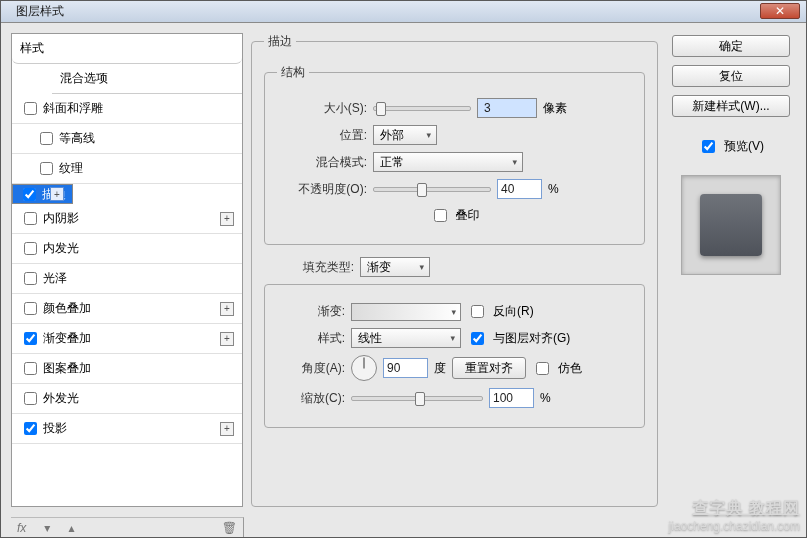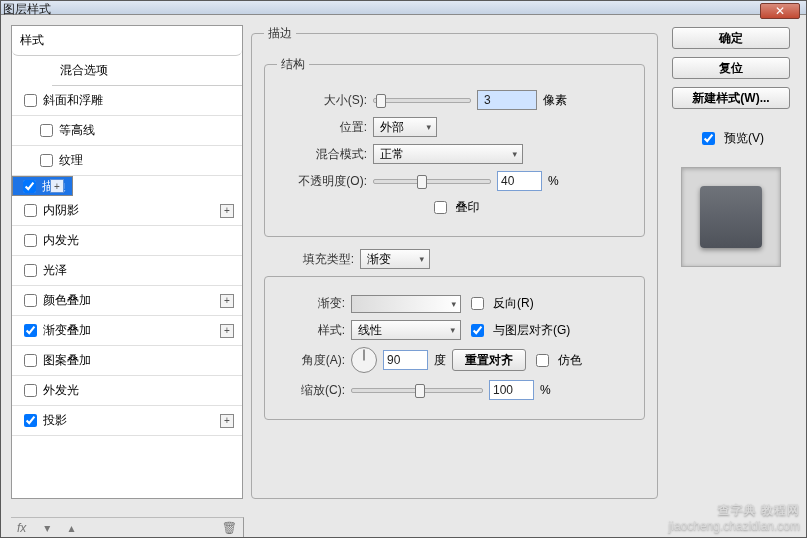--- a/index.html
+++ b/index.html
@@ -1,18 +1,18 @@
 <!DOCTYPE html>
 <html><head>
 <meta charset="utf-8">
 <style>
 *{box-sizing:border-box;font-family:"Microsoft YaHei","SimSun",sans-serif;font-size:12px;}
 body{margin:0;background:#fff;}
 .win{width:807px;height:538px;background:#e8e8e8;border:1px solid #5a5a5a;position:relative;}
-.titlebar{height:14px;background:linear-gradient(#e0e8f3,#c5d2e3);border-bottom:1px solid #8a8a8a;display:flex;align-items:flex-start;padding:0 2px;position:relative;}
+.titlebar{height:22px;background:linear-gradient(#e0e8f3,#c5d2e3);border-bottom:1px solid #8a8a8a;display:flex;align-items:center;padding:0 15px;position:relative;}
 .titlebar .title{color:#1a1a1a;}
 .closebtn{position:absolute;right:6px;top:2px;width:40px;height:16px;background:linear-gradient(#d98b7b,#c24a33);border:1px solid #7a3a2f;border-radius:2px;color:#fff;display:flex;align-items:center;justify-content:center;font-size:10px;}
 .body{display:flex;padding:10px;gap:8px;height:calc(100% - 42px);}
 .leftpanel{width:232px;border:1px solid #999;background:#fff;display:flex;flex-direction:column;}
 .lp-head{padding:6px 8px;border-bottom:1px solid #ccc;border-radius:6px;}
 .lp-head2{padding:6px 8px;border-bottom:1px solid #ccc;margin-left:40px;}
 .lp-list{flex:1;overflow:auto;}
 .lp-row{display:flex;align-items:center;padding:5px 8px;border-bottom:1px solid #e0e0e0;position:relative;}
 .lp-row.sub{padding-left:24px;}
 .lp-row.sel{background:#1e74e6;color:#fff;}
@@ -26,32 +26,32 @@
 .fs-inner{margin-top:4px;}
 .row{display:flex;align-items:center;margin:7px 0;gap:6px;}
 .lbl{width:90px;text-align:right;color:#333;}
 .lbl2{width:68px;text-align:right;color:#333;}
 .slider{height:5px;background:#ddd;border:1px solid #aaa;border-radius:2px;position:relative;}
 .slider .thumb{position:absolute;top:-5px;width:10px;height:14px;background:#f5f5f5;border:1px solid #777;border-radius:2px;}
 .numbox{width:45px;height:20px;border:1px solid #7a9fd4;background:#fff;padding:1px 3px;color:#222;}
 .numbox.sel{background:#cfe3ff;}
 .sel{border:1px solid #888;background:linear-gradient(#fdfdfd,#e7e7e7);height:20px;display:inline-flex;align-items:center;padding:0 6px;position:relative;min-width:60px;}
 .sel .arr{position:absolute;right:5px;font-size:9px;color:#555;}
-.btn{border:1px solid #888;background:linear-gradient(#fdfdfd,#e4e4e4);height:22px;border-radius:3px;padding:0 12px;display:inline-flex;align-items:center;justify-content:center;box-shadow:0 1px 0 #fff inset;font-weight:bold;}
+.btn{border:1px solid #888;background:linear-gradient(#fdfdfd,#e4e4e4);height:22px;border-radius:3px;padding:0 12px;display:inline-flex;align-items:center;justify-content:center;box-shadow:0 1px 0 #fff inset;}
 .rightpanel{width:130px;display:flex;flex-direction:column;gap:8px;align-items:center;padding-top:2px;}
 .rbtn{width:118px;}
 .preview{width:100px;height:100px;background:#d8d8d8;border:1px solid #aaa;box-shadow:0 1px 4px rgba(0,0,0,0.25) inset;margin-top:4px;display:flex;align-items:center;justify-content:center;}
 .preview-inner{width:62px;height:62px;background:linear-gradient(#6f737a,#4e525a);border-radius:4px;box-shadow:0 2px 5px rgba(0,0,0,0.4);}
 .angle{width:26px;height:26px;border:1px solid #888;border-radius:50%;background:#f3f3f3;position:relative;}
 .angle .hand{position:absolute;left:50%;top:50%;width:11px;height:1px;background:#333;transform-origin:0 50%;transform:rotate(-90deg);}
 .grad{width:110px;height:18px;border:1px solid #888;background:linear-gradient(90deg,#dcdcdc,#fff);display:inline-flex;align-items:center;position:relative;}
 .grad .arr{position:absolute;right:4px;font-size:9px;color:#555;}
 .footer{position:absolute;left:0;bottom:0;height:20px;width:233px;border-top:1px solid #bbb;border-right:1px solid #999;background:#e8e8e8;display:flex;align-items:center;padding:0 6px;gap:18px;color:#777;margin-left:10px;}
 .wm{position:absolute;right:6px;bottom:4px;color:#d9d9d9;text-align:right;font-size:11px;text-shadow:0 1px 2px rgba(0,0,0,.35);pointer-events:none;}
-.wm .big{font-size:12px;font-weight:bold;letter-spacing:1px;}
+.wm .big{font-size:16px;font-weight:bold;letter-spacing:1px;text-decoration:underline;}
 </style>
 </head>
 <body>
 
 <div class="win">
   <div class="titlebar">
     <span class="title">图层样式</span>
     <div class="closebtn">
         <span>✕</span>
       </div>

